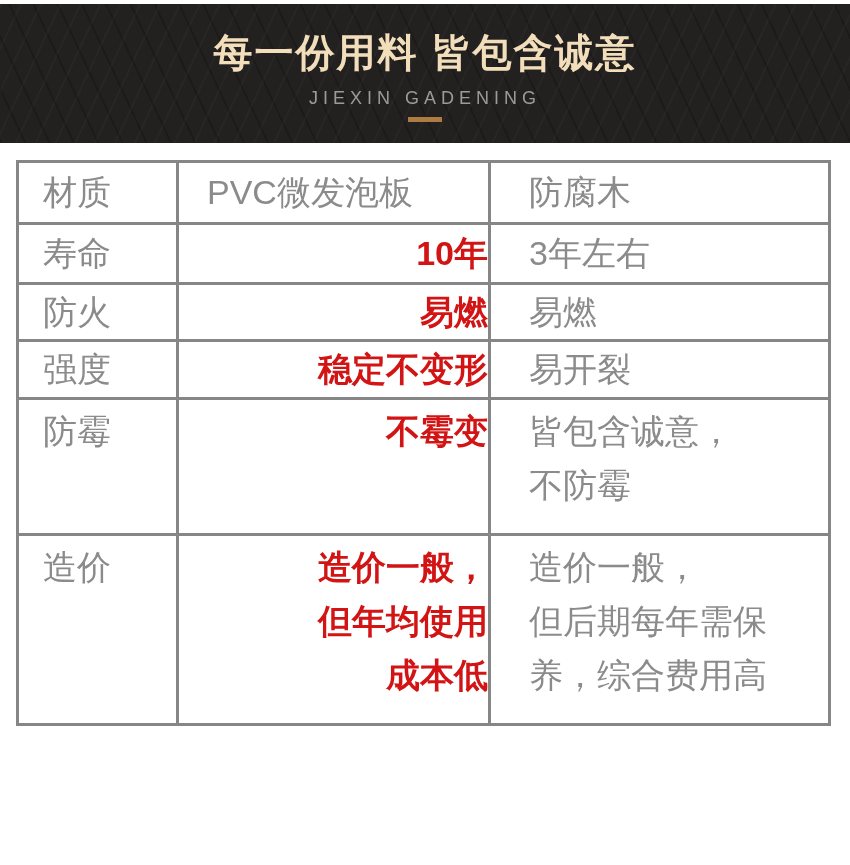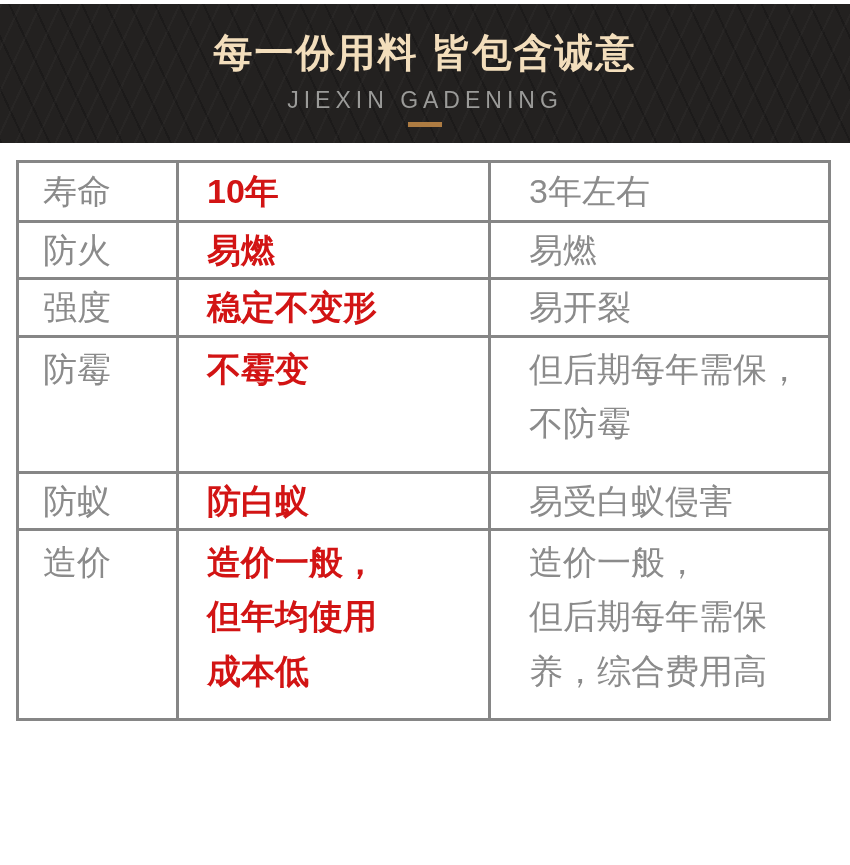--- a/index.html
+++ b/index.html
@@ -23,83 +23,83 @@
     display:flex;flex-direction:column;align-items:center;justify-content:flex-start;
   }
   .banner-title{
     margin-top:26px;
     color:var(--banner-title);
     font-size:39px;font-weight:bold;letter-spacing:2px;line-height:1.2;
   }
   .banner-subtitle{
     margin-top:12px;
     color:var(--banner-subtitle);
-    font-size:23px;letter-spacing:5px;line-height:1;
+    font-size:18px;letter-spacing:5px;line-height:1;
   }
   .accent-dash{
     margin-top:10px;width:34px;height:5px;background:var(--accent);
   }
   
   .table-wrap{position:relative;margin:17px 16px 0 16px;}
   table.cmp{
     border-collapse:collapse;table-layout:fixed;width:812px;
     font-size:34px;color:var(--text-gray);
   }
   table.cmp td{
     border:3px solid var(--table-border);
     vertical-align:middle;
     line-height:1.6;
     white-space:pre-line;
     overflow:hidden;
   }
   .c-label{width:160px;padding-left:24px;}
   .c-pvc{width:312px;padding-left:28px;}
   .c-wood{width:340px;padding-left:38px;}
-  .c-pvc.hl{color:var(--text-red);font-weight:bold;}
+  .c-pvc.hl{color:var(--text-red);font-weight:bold;text-align:right;}
   tr.h62{height:62px;} tr.h60{height:60px;} tr.h55{height:55px;} tr.h57{height:57px;}
   tr.h115{height:115px;} tr.h167{height:167px;}
   tr.tall td{vertical-align:top;padding-top:4px;padding-bottom:20px;}
 </style>
 </head>
 <body>
 
 <div class="banner">
   <div class="banner-title">每一份用料 皆包含诚意</div>
   <div class="banner-subtitle">JIEXIN GADENING</div>
   <div class="accent-dash"></div>
 </div>
 
 <div class="table-wrap">
   <table class="cmp">
     <tbody>
+      <tr class="h62">
+        <td class="c-label">材质</td>
+        <td class="c-pvc">PVC微发泡板</td>
+        <td class="c-wood">防腐木</td>
+      </tr>
       <tr class="h60">
         <td class="c-label">寿命</td>
         <td class="c-pvc hl">10年</td>
         <td class="c-wood">3年左右</td>
       </tr>
       <tr class="h55">
         <td class="c-label">防火</td>
         <td class="c-pvc hl">易燃</td>
         <td class="c-wood">易燃</td>
       </tr>
       <tr class="h55">
         <td class="c-label">强度</td>
         <td class="c-pvc hl">稳定不变形</td>
         <td class="c-wood">易开裂</td>
       </tr>
       <tr class="h115 tall">
         <td class="c-label">防霉</td>
         <td class="c-pvc hl">不霉变</td>
-        <td class="c-wood">但后期每年需保，
+        <td class="c-wood">皆包含诚意，
 不防霉</td>
-      </tr>
-      <tr class="h55">
-        <td class="c-label">防蚁</td>
-        <td class="c-pvc hl">防白蚁</td>
-        <td class="c-wood">易受白蚁侵害</td>
       </tr>
       <tr class="h167 tall">
         <td class="c-label">造价</td>
         <td class="c-pvc hl">造价一般，
 但年均使用
 成本低</td>
         <td class="c-wood">造价一般，
 但后期每年需保
 养，综合费用高</td>
       </tr>

